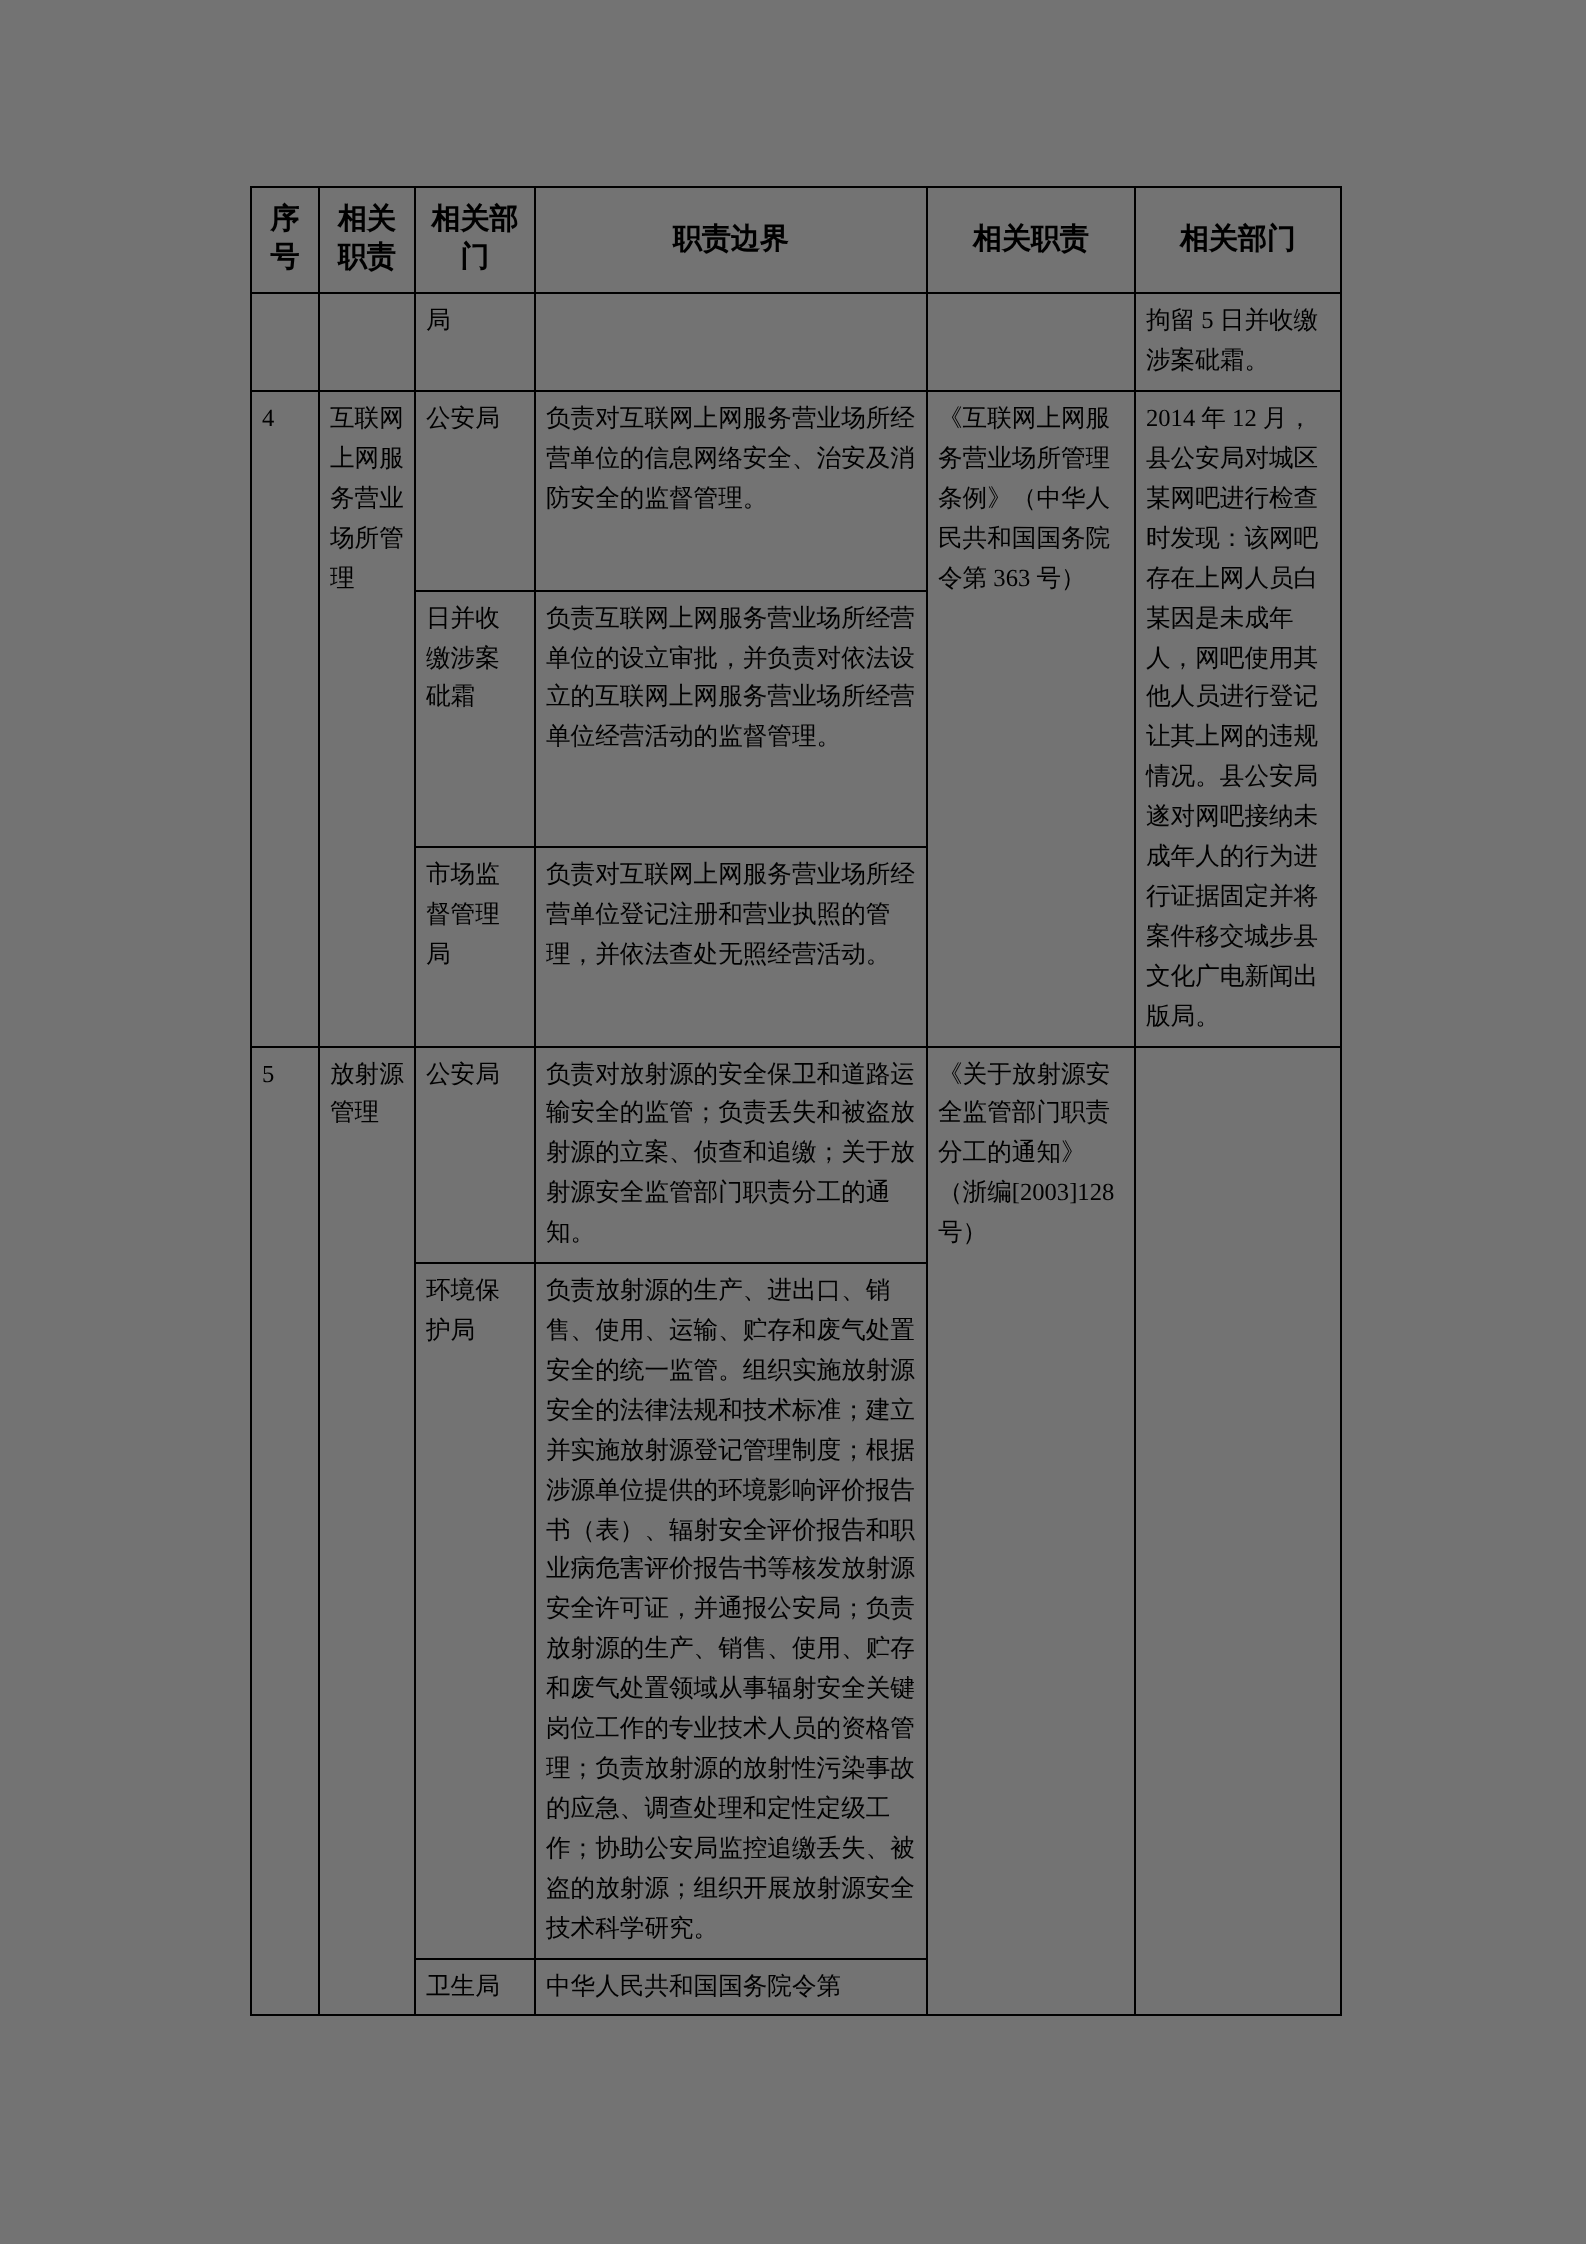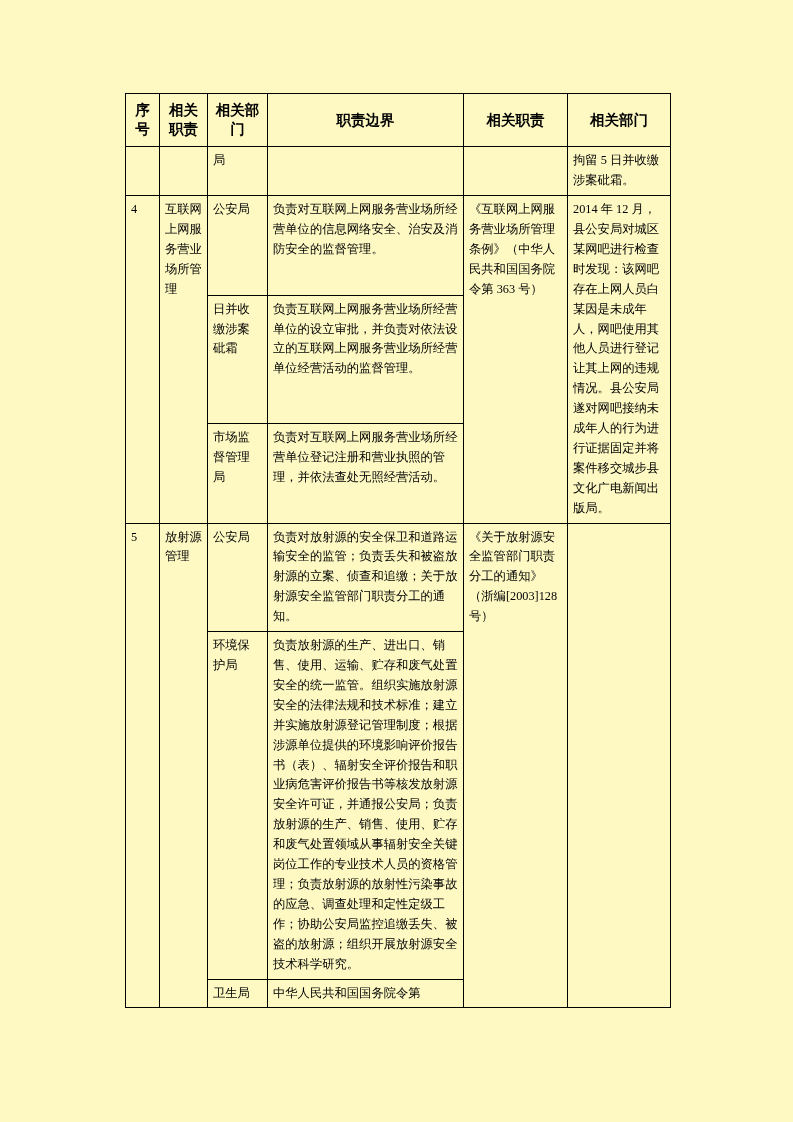--- a/index.html
+++ b/index.html
@@ -13,21 +13,21 @@
     font-family: "Liberation Serif", serif;
     color: #000000;
     position: relative;
   }
   .page {
     position: absolute;
     left: 0;
     top: 0;
     width: 793px;
     height: 1122px;
-    background: #fef9c3;
+    background: #737373;
   }
   table.duty-table {
     position: absolute;
     left: 125px;
     top: 93px;
     width: 545px;
     border-collapse: collapse;
     table-layout: fixed;
   }
   table.duty-table td,

